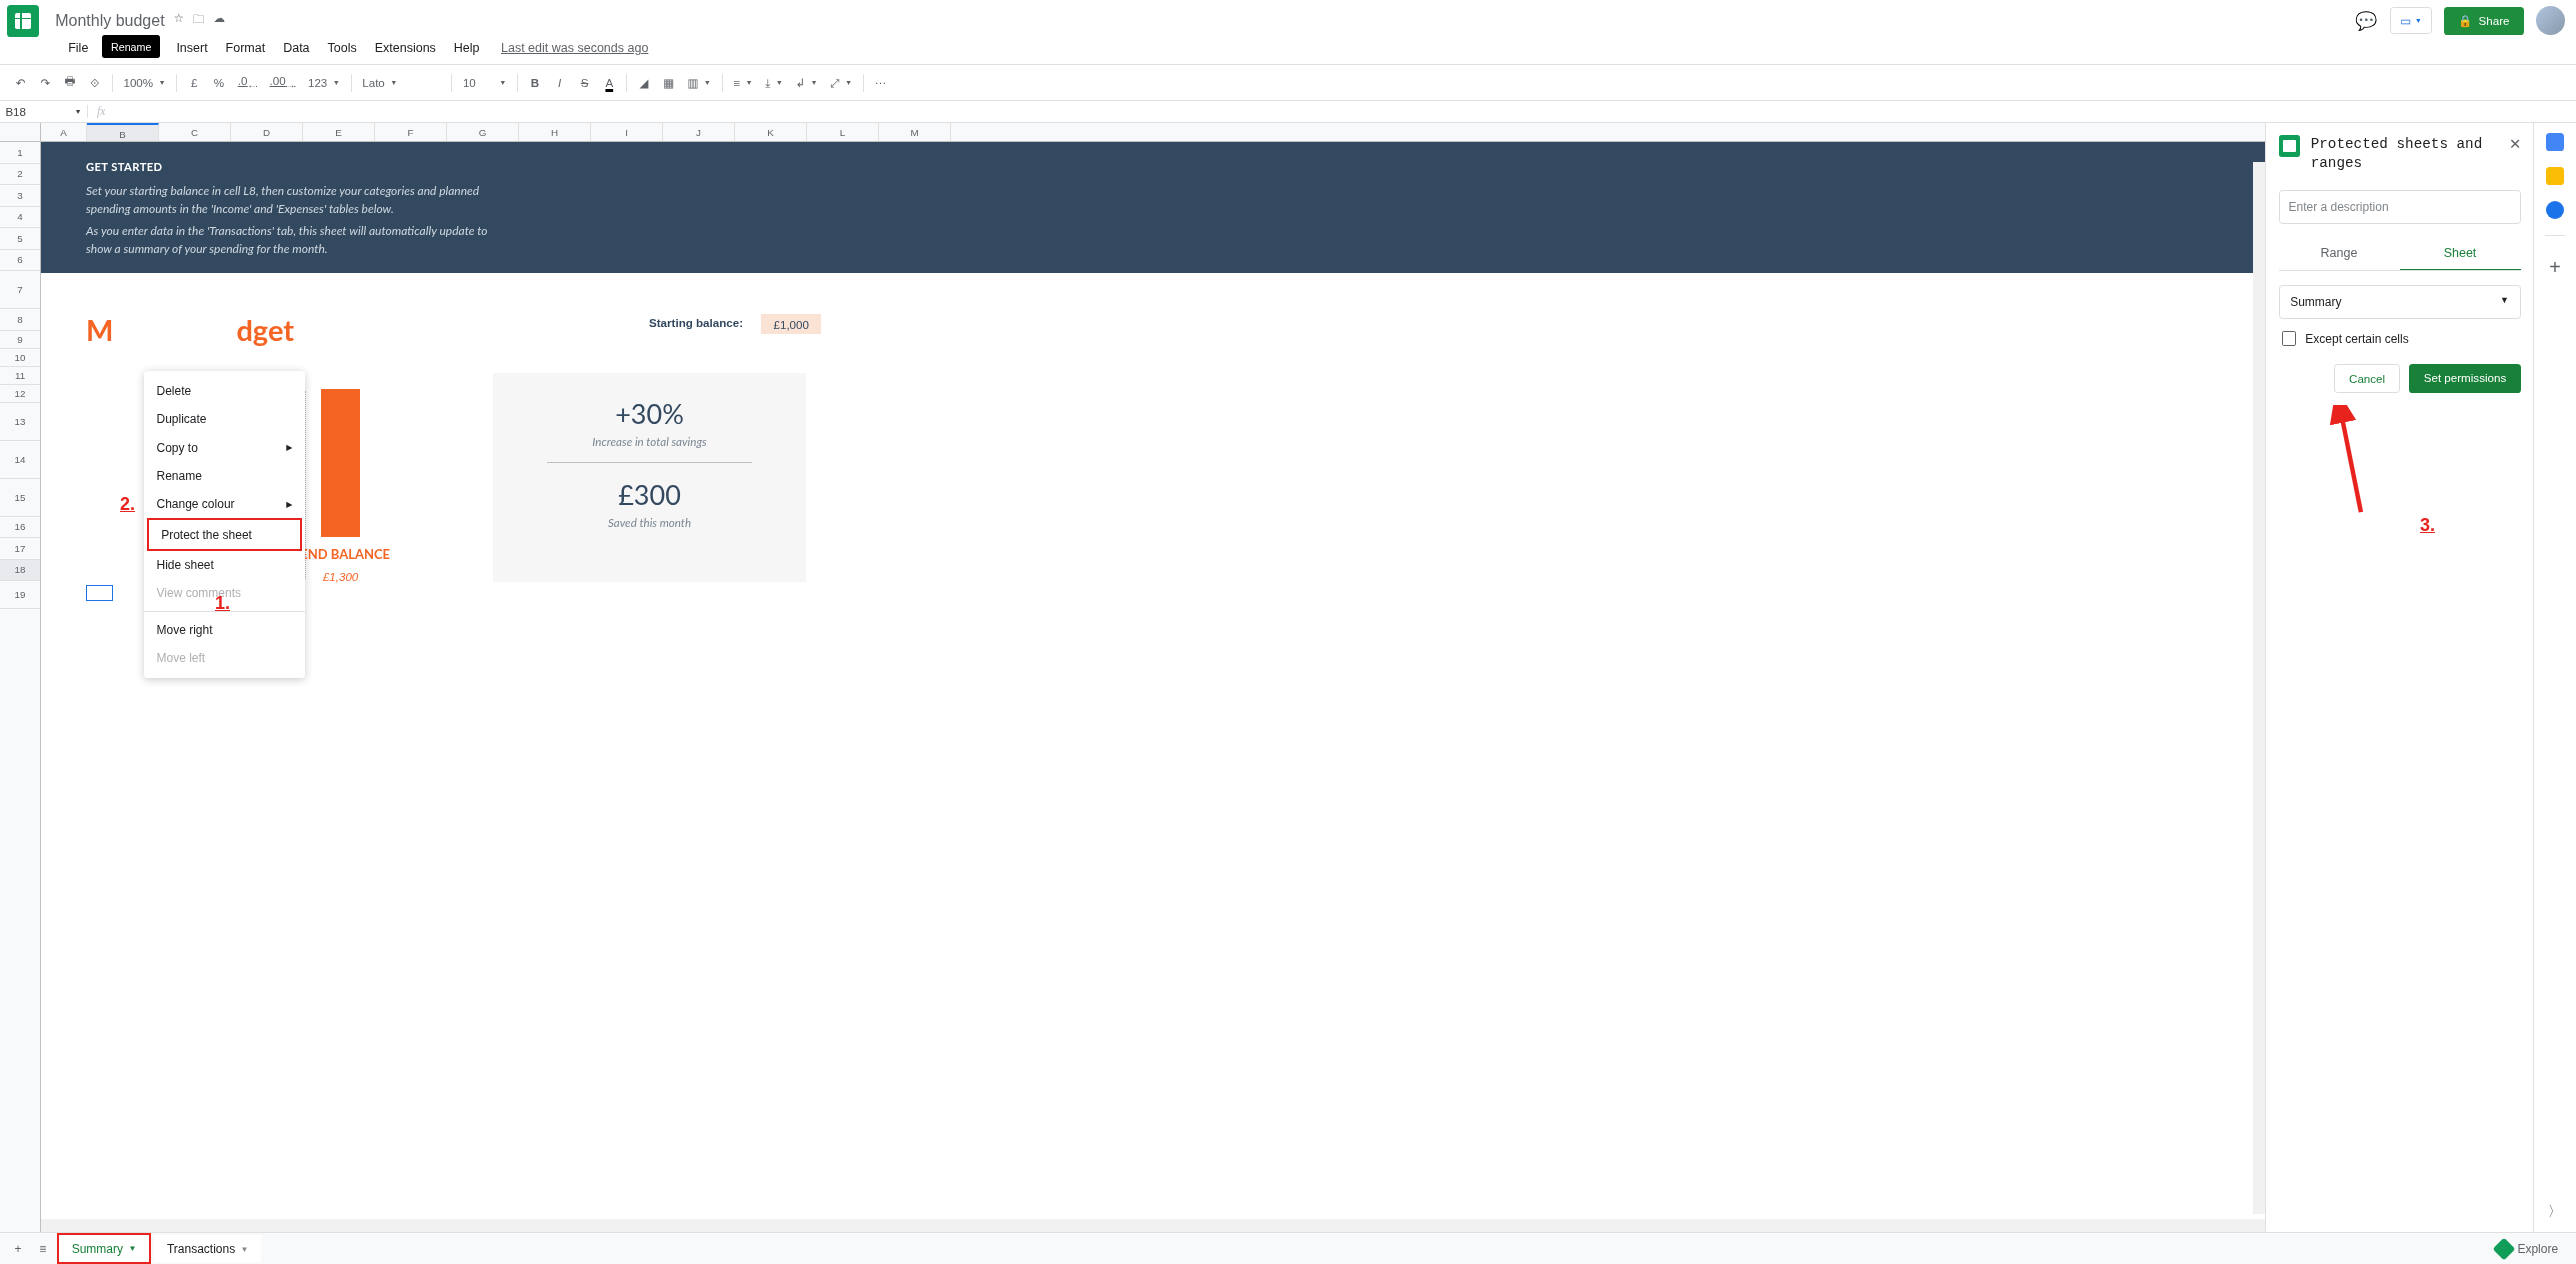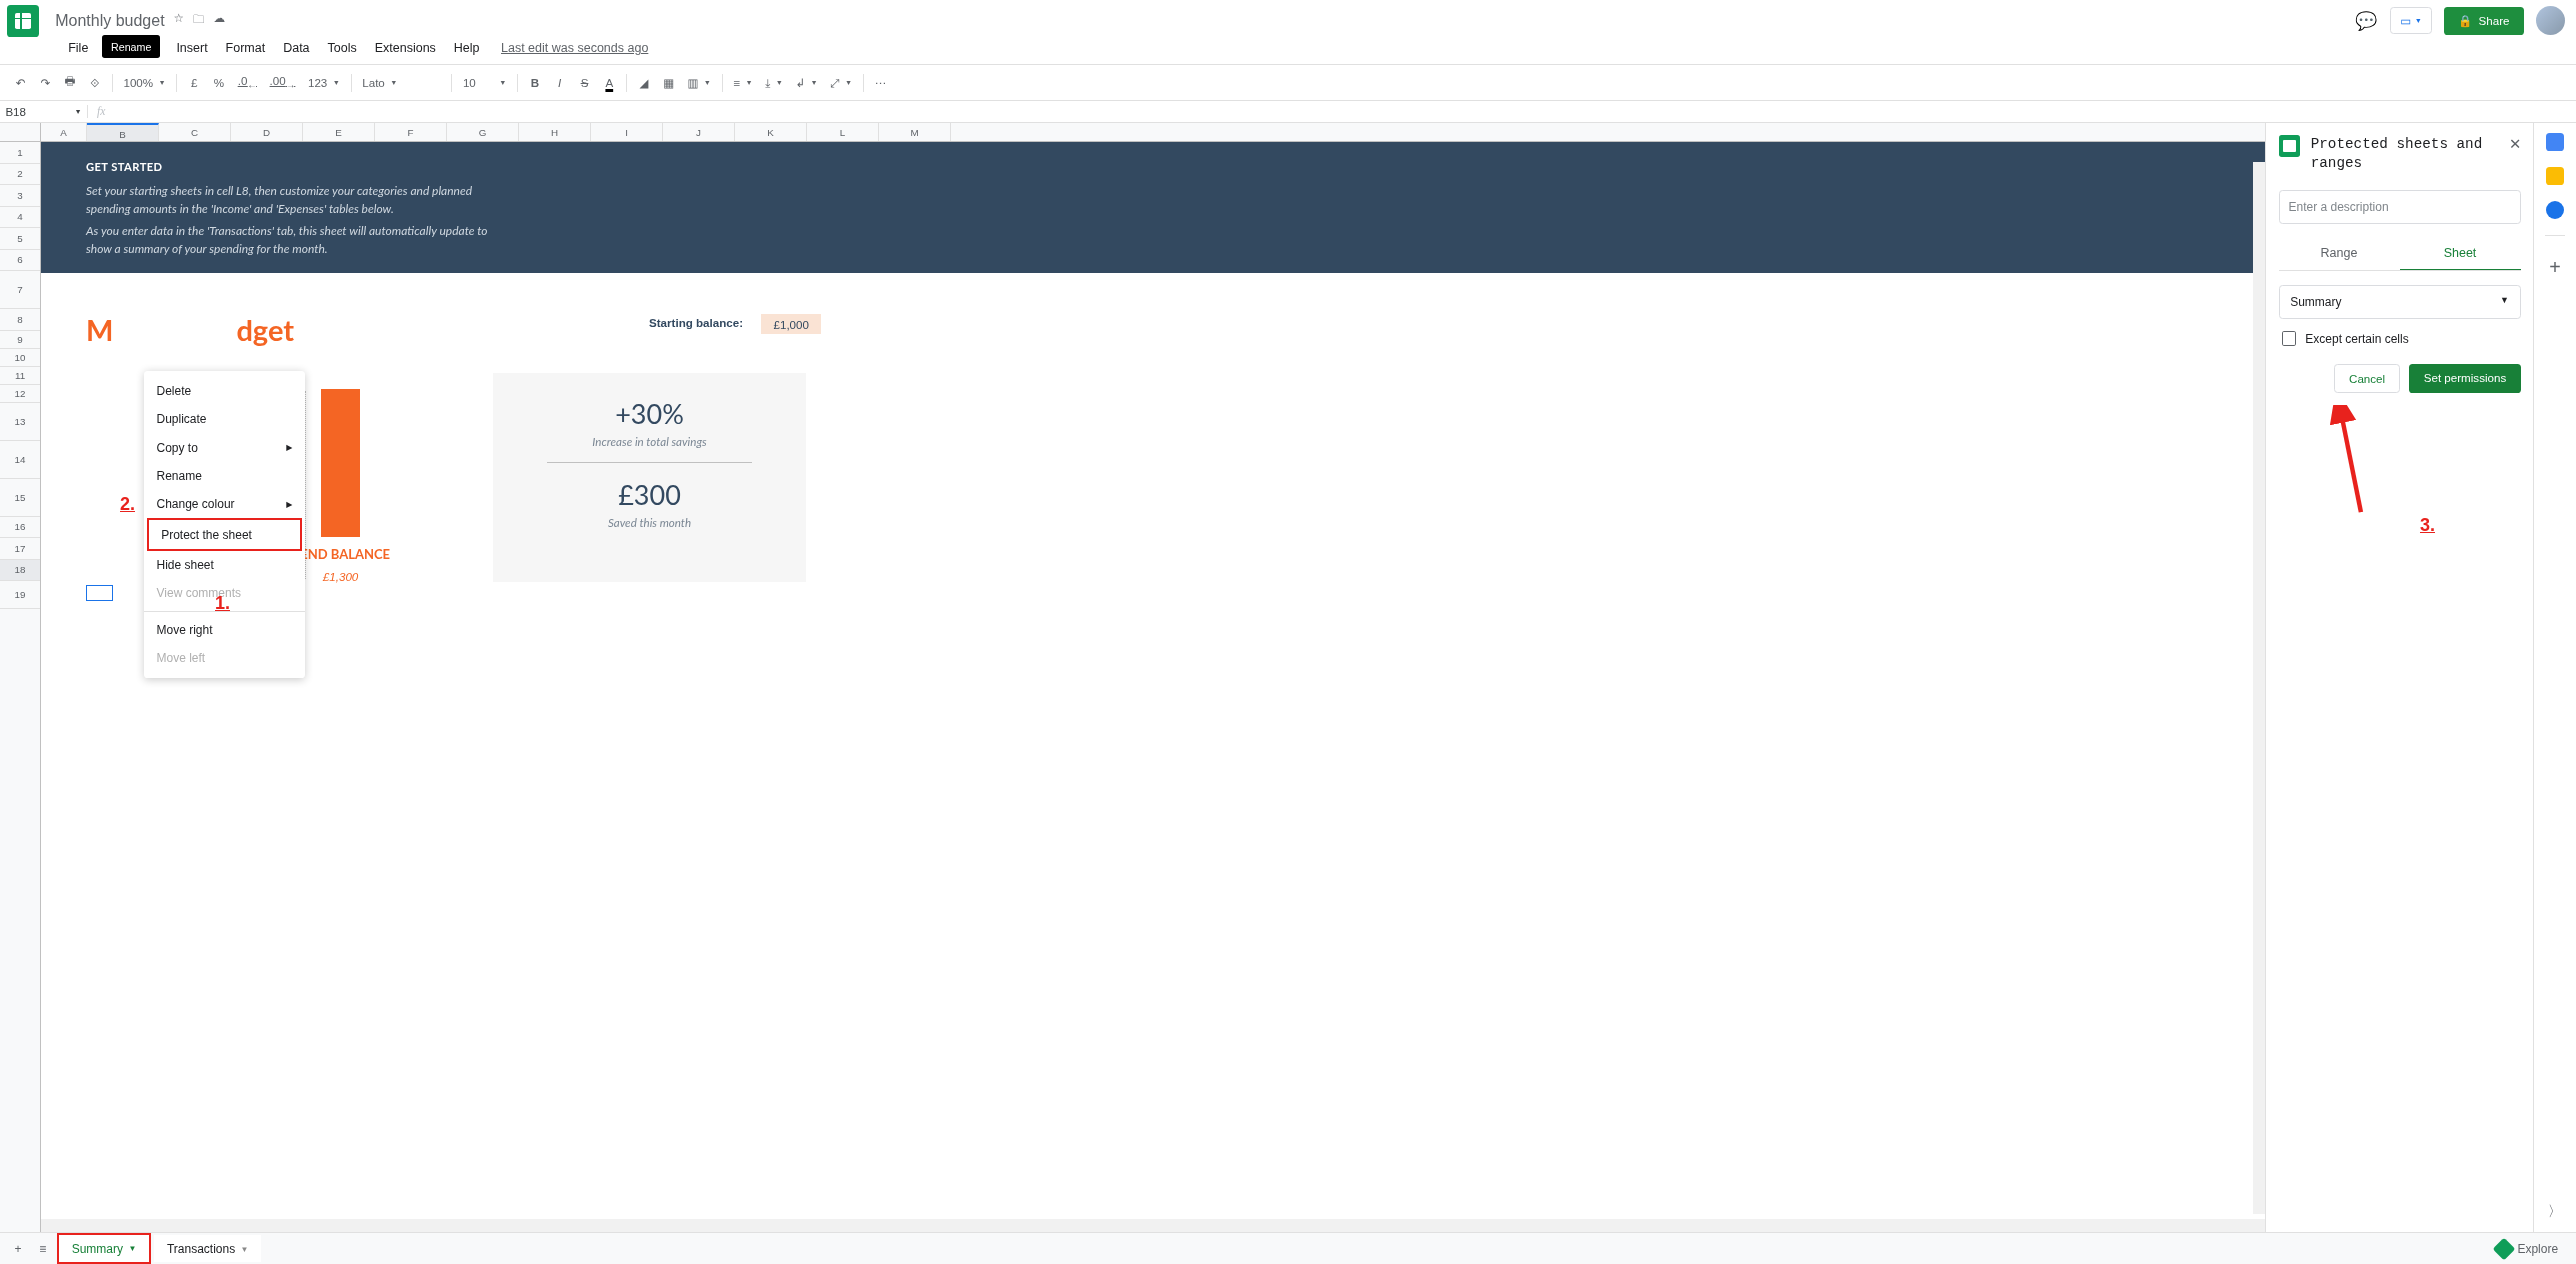--- a/index.html
+++ b/index.html
@@ -290,21 +290,21 @@
         <div class="row-head" style="height:21.5px">16</div>
         <div class="row-head" style="height:21.5px">17</div>
         <div class="row-head" style="height:21.5px;background:#e8eaed">18</div>
         <div class="row-head" style="height:28px">19</div>
       </div>
       <div class="cells">
         <div class="hero-block">
           <div class="hero-columns">
             <div class="hero-col-left">
               <div class="hero-heading">GET STARTED</div>
-              <div class="hero-text">Set your starting sheets in cell L8, then customize your categories and planned spending amounts in the 'Income' and 'Expenses' tables below.</div>
+              <div class="hero-text">Set your starting balance in cell L8, then customize your categories and planned spending amounts in the 'Income' and 'Expenses' tables below.</div>
               <div class="hero-text" style="margin-top:5.4px">As you enter data in the 'Transactions' tab, this sheet will automatically update to show a summary of your spending for the month.</div>
             </div>
           </div>
         </div>
 
         <div class="budget-title">
           <span>M</span><span style="margin-left:123px">dget</span>
         </div>
         <div class="starting-balance-label">Starting balance:</div>
         <div class="starting-balance-val">£1,000</div>

